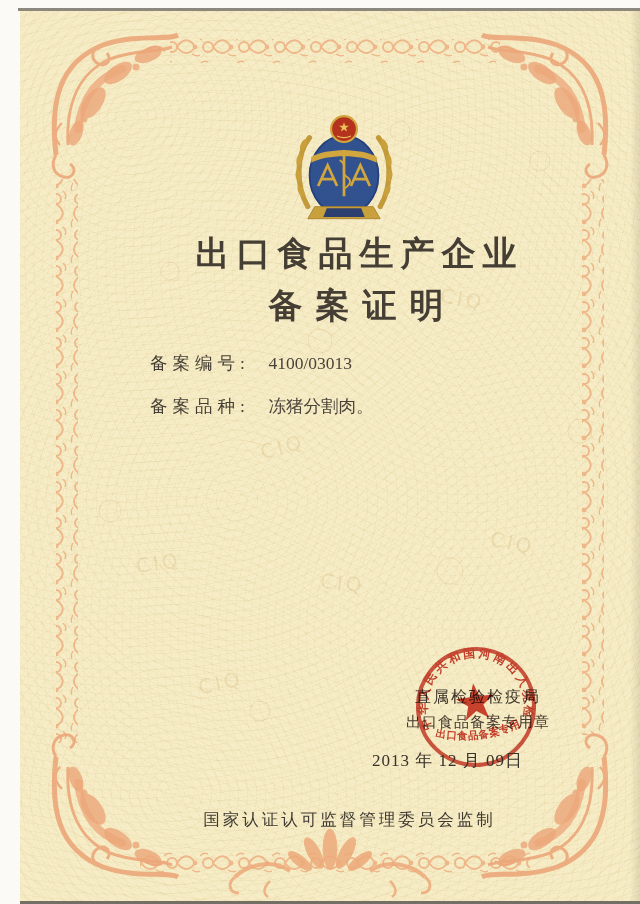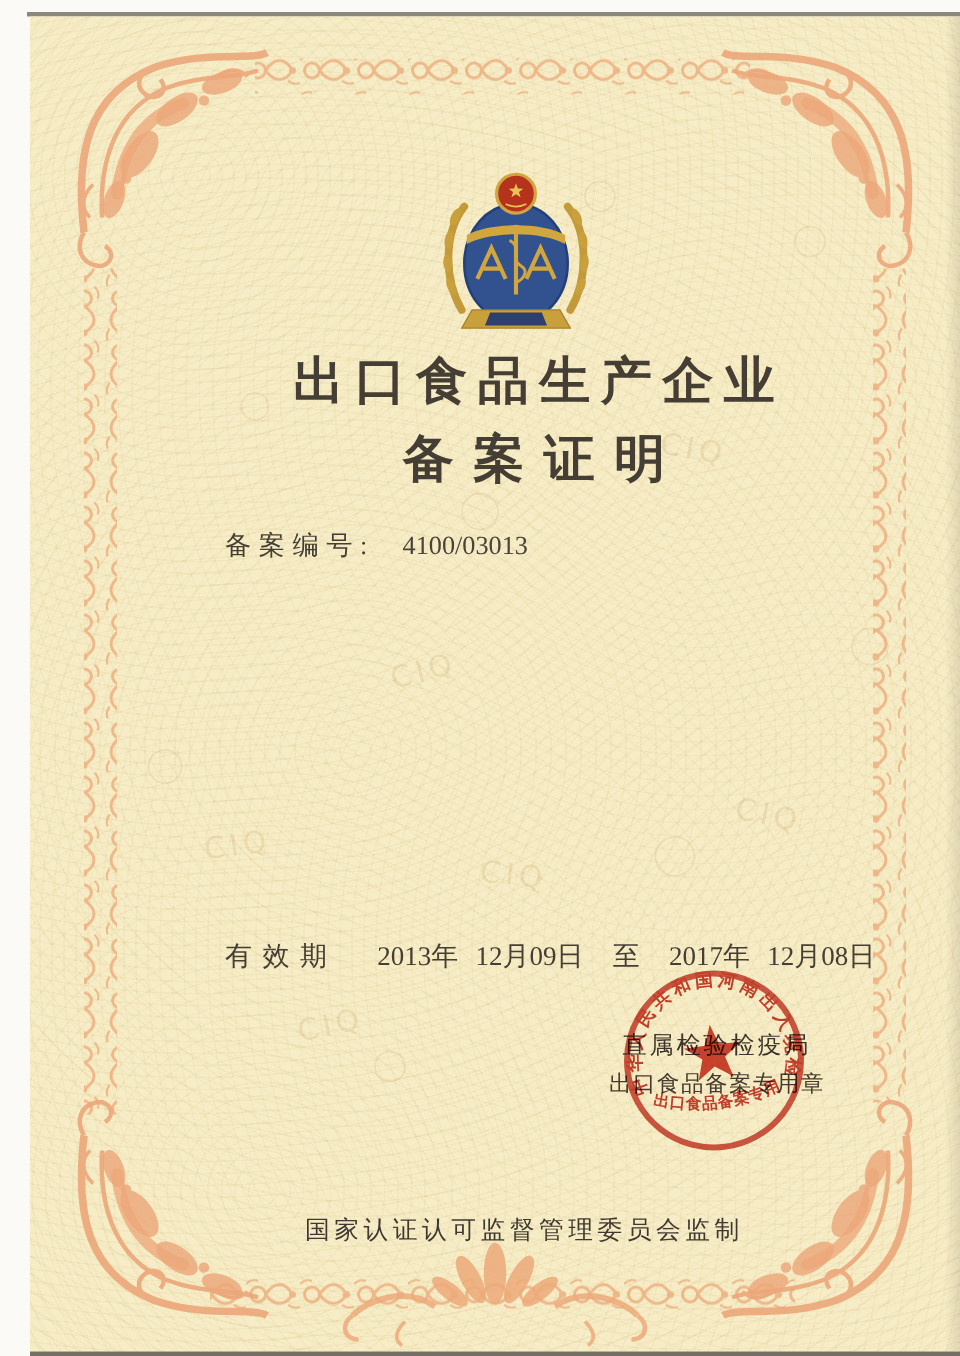--- a/index.html
+++ b/index.html
@@ -184,30 +184,26 @@
     </svg>
 
     <div class="title1">出口食品生产企业</div>
     <div class="title2">备案证明</div>
 
     <div class="fields">
       <div class="row">
         <span class="lbl">备案编号:</span>
         <span class="val">4100/03013</span>
       </div>
+      <div class="row">
+        <span class="lbl">备案品种:</span>
+        <span class="val">冻猪分割肉。</span>
+      </div>
     </div>
 
-    <div class="validity">
-      <span class="v-lbl">有效期</span>
-      <span class="gap-s">2013年</span>
-      <span class="gap-m">12月09日</span>
-      <span class="gap-m">至</span>
-      <span class="gap-s">2017年</span>
-      <span>12月08日</span>
-    </div>
 
     <div class="printed-auth">直属检验检疫局</div>
     <div class="printed-cap">出口食品备案专用章</div>
 
     <div class="stamp">
       <svg width="128" height="128" viewBox="-64 -64 128 128">
         <circle cx="0" cy="0" r="58" fill="none" stroke="rgba(200,53,40,.88)" stroke-width="4"></circle>
         <defs>
           <path id="ringPath" d="M -46,16 A 49 49 0 1 1 46,16" fill="none"></path>
           <path id="arcPath" d="M -44,24 Q 0,39 44,24" fill="none"></path>
@@ -215,20 +211,21 @@
         <text font-size="12" letter-spacing="2.6" fill="#c63527" font-weight="bold">
           <textPath href="#ringPath">中华人民共和国河南出入境检验检疫局</textPath>
         </text>
         <polygon fill="#cd3a2a" transform="translate(0,-4)" points="0,-20 4.7,-6.47 19.02,-6.18 7.61,2.47 11.76,16.18 0,8 -11.76,16.18 -7.61,2.47 -19.02,-6.18 -4.7,-6.47"></polygon>
         <text font-size="10.5" font-weight="bold" fill="#c63527" letter-spacing="0.5">
           <textPath href="#arcPath">出口食品备案专用章</textPath>
         </text>
       </svg>
     </div>
 
+    <div class="issue-date">2013 年 12 月 09日</div>
 
     <div class="footer">国家认证认可监督管理委员会监制</div>
 
     <div class="edge-shade"></div>
   </div>
 
   <div class="scan-bottom-line"></div>
 </div>
 
 </body></html>

